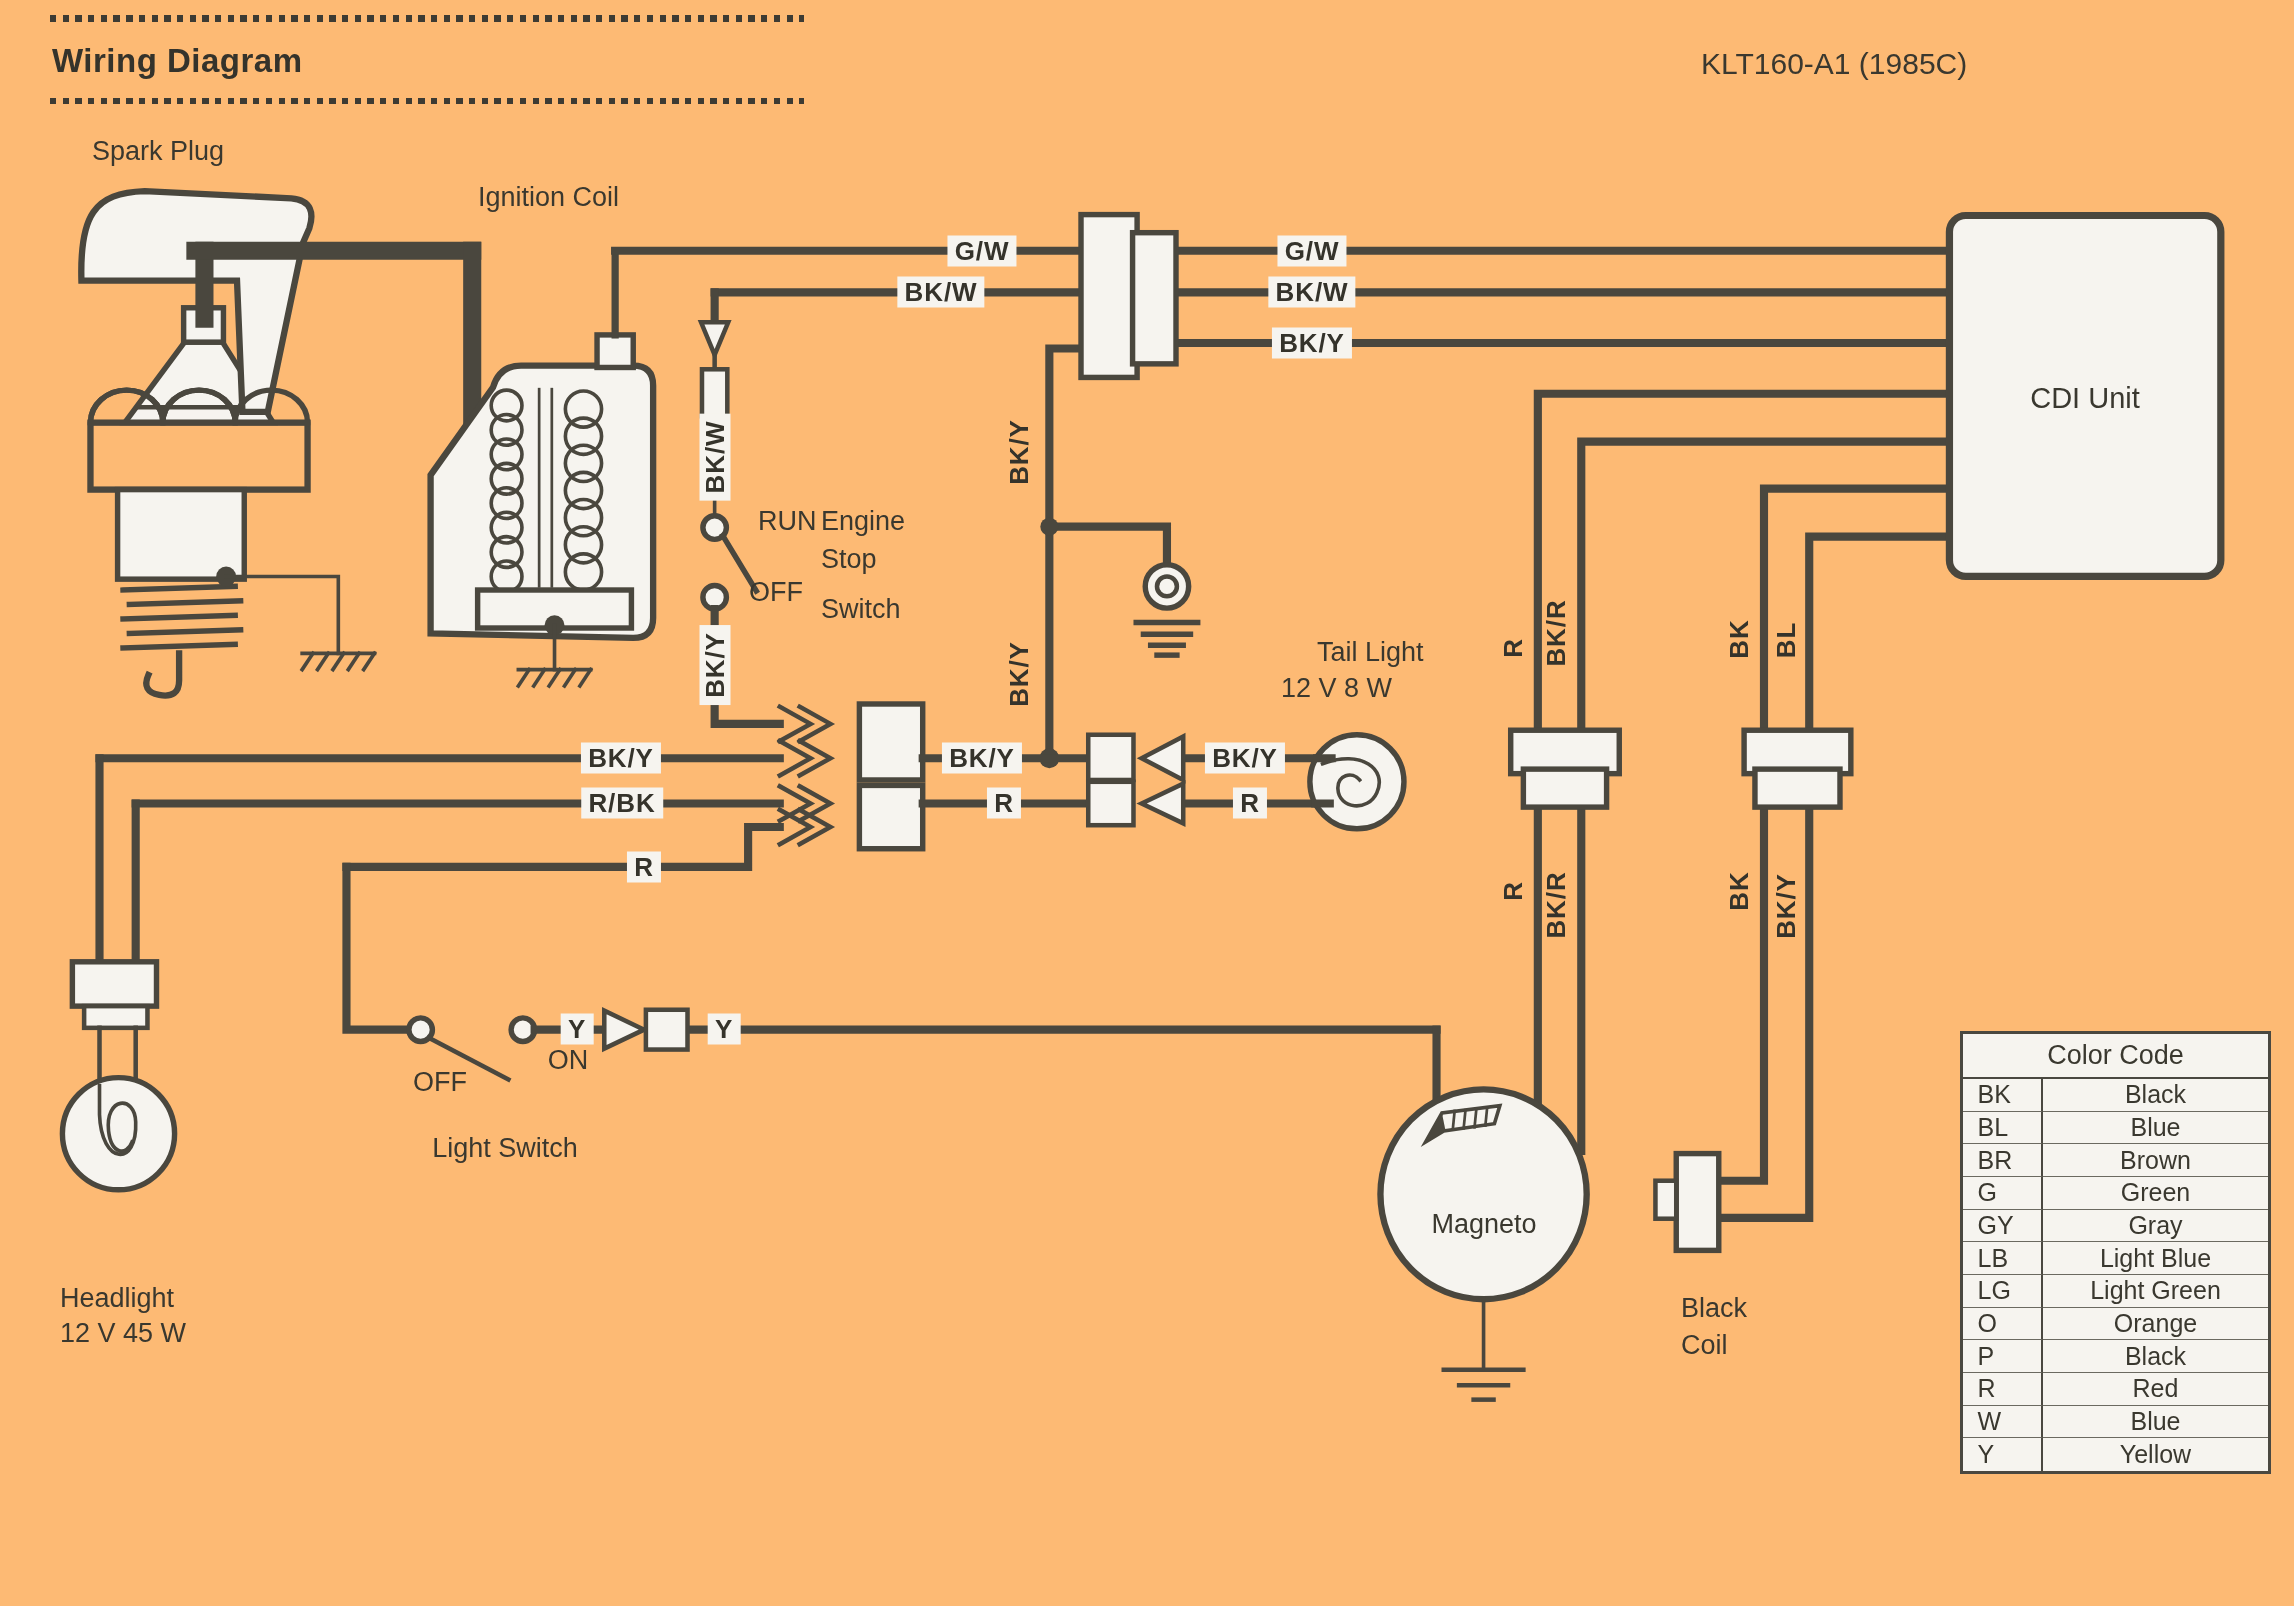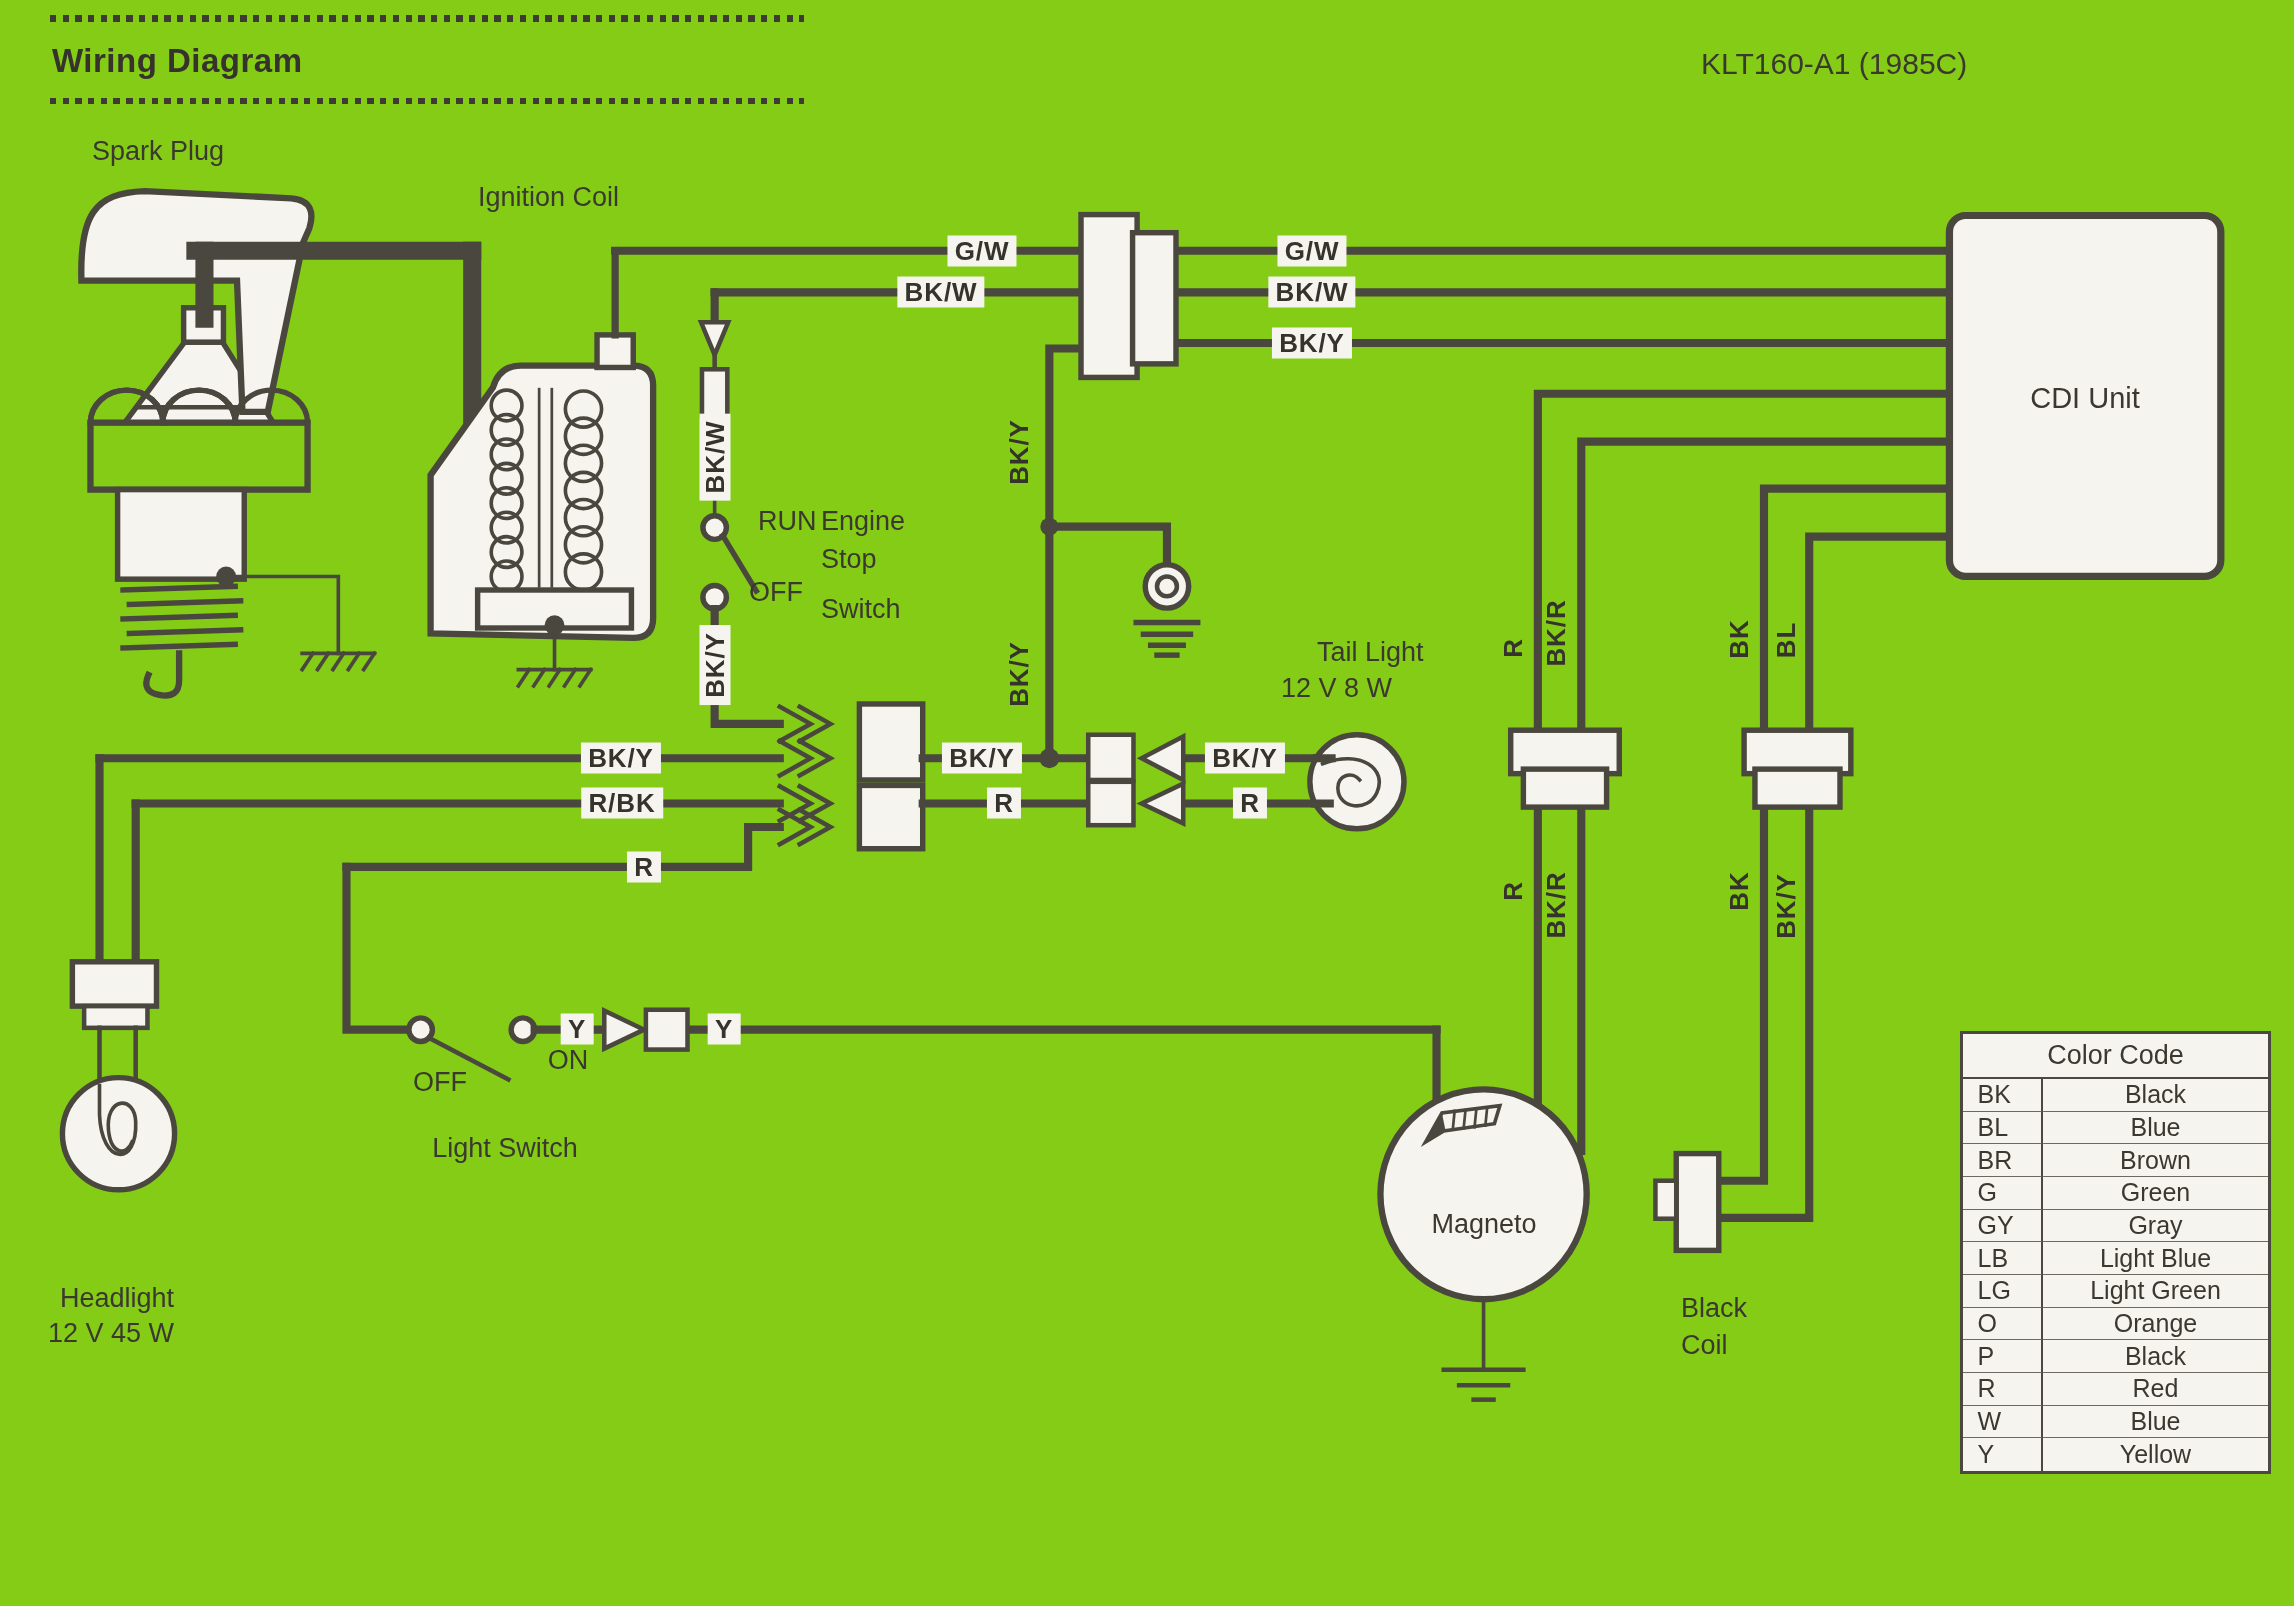--- a/index.html
+++ b/index.html
@@ -1,17 +1,17 @@
 <!DOCTYPE html>
 <html style="font-size:14.5px"><head>
 <meta charset="utf-8">
 <style>
   html,body{margin:0;padding:0;background:#e8e6e0;}
   #canvas{
-    position:relative;width:2295px;height:1607px;background:#84cc16;
+    position:relative;width:2295px;height:1607px;background:#fdba74;
     font-family:"Liberation Sans", sans-serif;color:#3a382f;overflow:hidden;
   }
   .dotrow{position:absolute;height:6.3px;background:repeating-linear-gradient(90deg,#3d3b33 0 6.3px,transparent 6.3px 12.7px);}
   .pagetitle{position:absolute;font-size:33px;font-weight:bold;letter-spacing:0.5px;color:#35332b;white-space:nowrap;}
   .model{position:absolute;font-size:30px;color:#3a382f;white-space:nowrap;}
   .lbl{position:absolute;font-size:27px;color:#3a382f;white-space:nowrap;line-height:1.0;}
   .ctr{transform:translate(-50%,-50%);}
   .wl{position:absolute;transform:translate(-50%,-50%);background:#f6f4ef;padding:0 7.2px;
       font-size:26px;font-weight:600;letter-spacing:0.9px;color:#35332b;white-space:nowrap;}
   .rot{position:absolute;transform:translate(-50%,-50%) rotate(-90deg);
@@ -282,21 +282,21 @@
   <div class="lbl" style="left:821px;top:508px;">Engine</div>
   <div class="lbl" style="left:821px;top:546px;">Stop</div>
   <div class="lbl" style="left:821px;top:584px;margin-top:12px;">Switch</div>
   <div class="lbl" style="left:1281px;top:639px;margin-left:36px;">Tail Light</div>
   <div class="lbl" style="left:1281px;top:675px;">12 V  8 W</div>
   <div class="lbl ctr" style="left:2085px;top:398px;font-size:29px;">CDI Unit</div>
   <div class="lbl ctr" style="left:1484px;top:1224px;">Magneto</div>
   <div class="lbl" style="left:1681px;top:1295px;">Black</div>
   <div class="lbl" style="left:1681px;top:1332px;">Coil</div>
   <div class="lbl" style="left:60px;top:1285px;">Headlight</div>
-  <div class="lbl" style="left:48px;top:1320px;">12 V 45 W</div>
+  <div class="lbl" style="left:60px;top:1320px;">12 V 45 W</div>
   <div class="lbl ctr" style="left:440px;top:1082px;">OFF</div>
   <div class="lbl ctr" style="left:568px;top:1060px;">ON</div>
   <div class="lbl ctr" style="left:505px;top:1148px;">Light Switch</div>
 
   <div class="wl" style="left:982px;top:251px;">G/W</div>
   <div class="wl" style="left:941px;top:292px;">BK/W</div>
   <div class="wl" style="left:1312px;top:251px;">G/W</div>
   <div class="wl" style="left:1312px;top:292px;">BK/W</div>
   <div class="wl" style="left:1312px;top:343px;">BK/Y</div>
   <div class="wl" style="left:621px;top:758px;">BK/Y</div>

